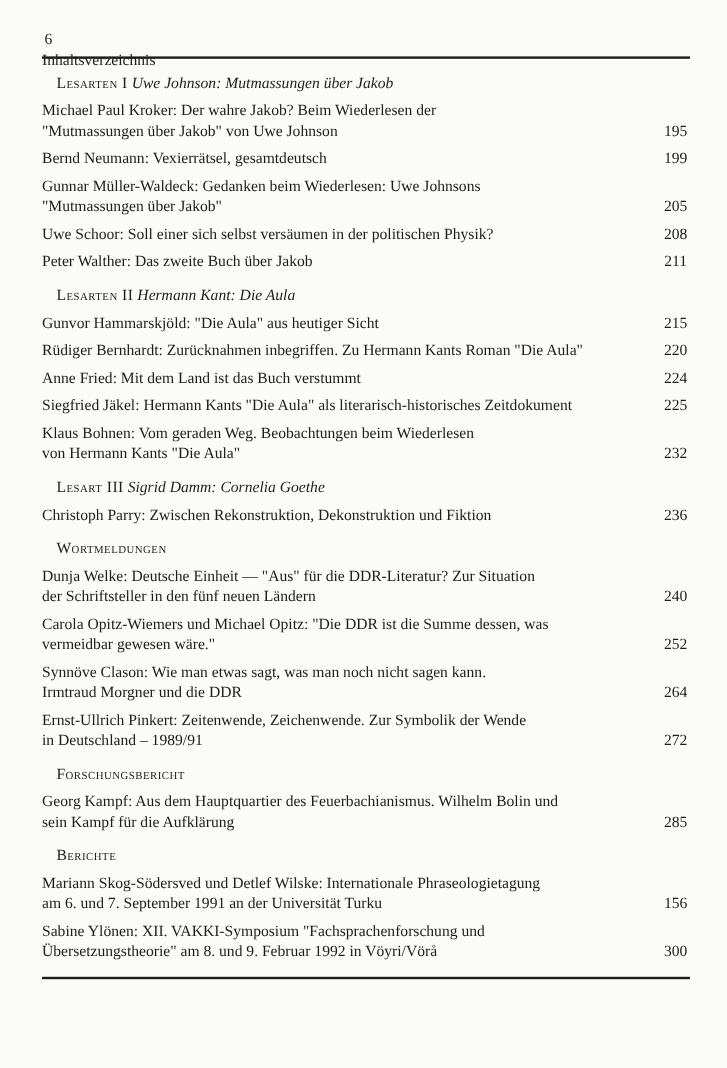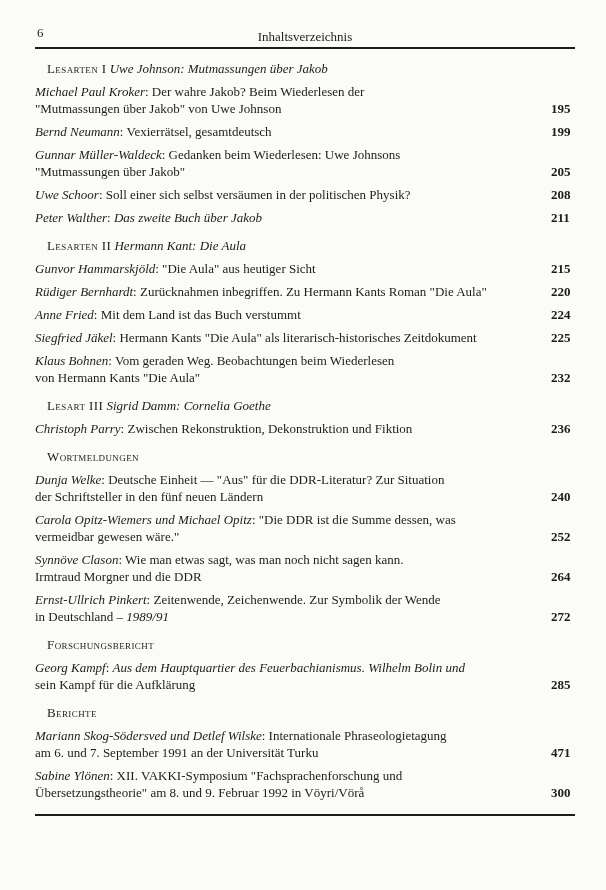--- a/index.html
+++ b/index.html
@@ -25,22 +25,22 @@
   
   .runhead{
     position:relative;
     height:18px;
     line-height:18px;
   }
   .runhead .pageno{
     position:absolute;left:2px;top:0;
   }
   .runhead .title{
-    position:absolute;left:0;right:0;top:4px;
-    text-align:center;
+    position:absolute;left:0;right:0;top:17px;
+    text-align:left;
   }
   .rule{
     height:2px;
     background:var(--ink);
     margin-top:5px;
   }
   .rule.bottom{
     margin-top:13px;
   }
   
@@ -60,28 +60,27 @@
   .row{
     display:flex;
     align-items:flex-end;
     margin-bottom:6px;
   }
   .text{
     white-space:pre;
     line-height:17px;
     flex:1 1 auto;
   }
-  .it{font-style:italic;}
+  .it{}
   .pg{
     flex:0 0 auto;
     margin-left:8px;
     line-height:17px;
-    text-align:left;
+    text-align:center;
     min-width:24px;
-    font-weight:bold;
   }
 </style>
 </head>
 <body>
 
 <div class="page">
 
   <div class="runhead">
     <span class="pageno">6</span>
     <span class="title">Inhaltsverzeichnis</span>
@@ -164,21 +163,21 @@
       <div class="section"><span class="sc">Forschungsbericht</span></div>
       <div class="row">
         <div class="text"><span class="it">Georg Kampf</span><span>: </span><span class="it">Aus dem Hauptquartier des Feuerbachianismus. Wilhelm Bolin und</span><span>
 sein Kampf für die Aufklärung</span></div>
         <div class="pg">285</div>
       </div>
       <div class="section"><span class="sc">Berichte</span></div>
       <div class="row">
         <div class="text"><span class="it">Mariann Skog-Södersved und Detlef Wilske</span><span>: Internationale Phraseologietagung
 am 6. und 7. September 1991 an der Universität Turku</span></div>
-        <div class="pg">471</div>
+        <div class="pg">156</div>
       </div>
       <div class="row">
         <div class="text"><span class="it">Sabine Ylönen</span><span>: XII. VAKKI-Symposium "Fachsprachenforschung und
 Übersetzungstheorie" am 8. und 9. Februar 1992 in Vöyri/Vörå</span></div>
         <div class="pg">300</div>
       </div>
     </div>
 
   <div class="rule bottom"></div>
 

